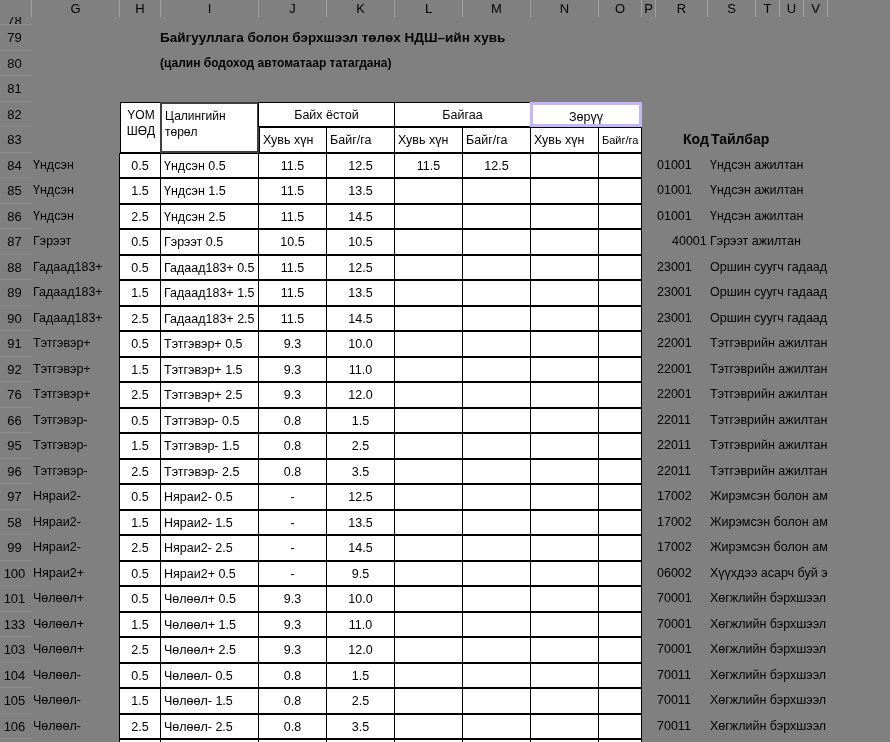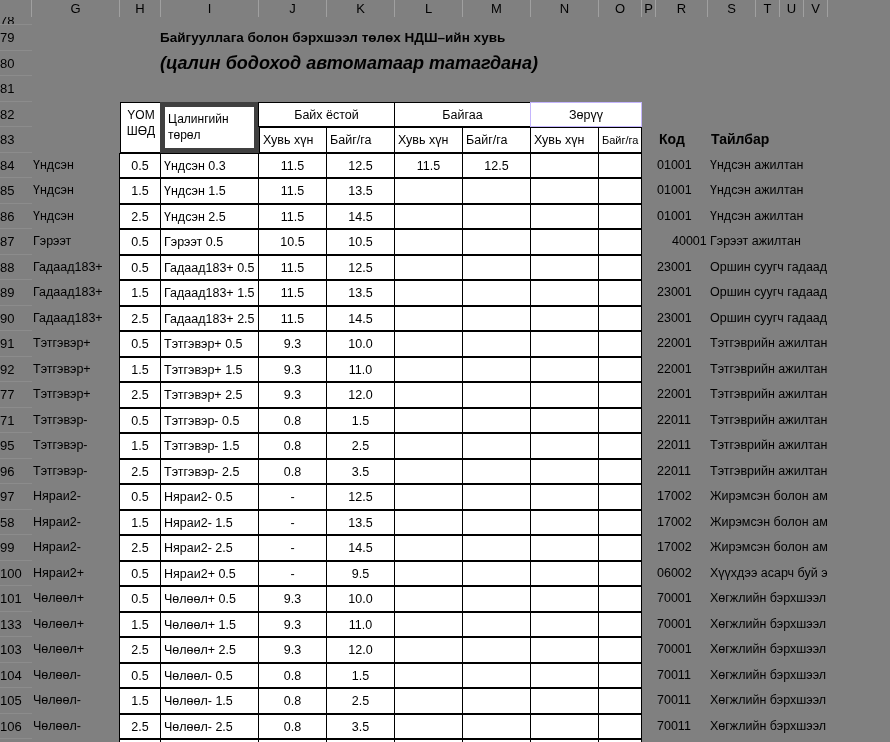--- a/index.html
+++ b/index.html
@@ -52,21 +52,21 @@
   
   .rowhdr-col {
     position: absolute;
     left: 0;
     top: 17px;
     width: 32px;
   }
   .rowhdr {
     height: 25.5px;
     line-height: 25.5px;
-    text-align: left;
+    text-align: center;
     padding-right: 3px;
     font-size: 13px;
     box-sizing: border-box;
     background: #808080;
     border-bottom: 1px solid #8c8c8c;
   }
   .rowhdr.partial {
     height: 8px;
     line-height: 8px;
     overflow: hidden;
@@ -108,22 +108,21 @@
   .c-center { text-align: center; }
   .c-left { text-align: left; }
   .bold { font-weight: bold; }
 
   .title-text {
     font-weight: bold;
     font-size: 13.5px;
   }
   .sub-text {
     font-weight: bold;
-    font-size: 18px;
-    font-style: italic;
+    font-size: 12px;
   }
 </style>
 </head>
 <body>
 
 <div class="sheet">
 
   <div class="colhdr-row" id="colhdrs">
     <div class="corner"></div>
   <div class="colhdr" style="width: 88px;">G</div>
@@ -152,22 +151,22 @@
       <div class="rowhdr">83</div>
       <div class="rowhdr">84</div>
       <div class="rowhdr">85</div>
       <div class="rowhdr">86</div>
       <div class="rowhdr">87</div>
       <div class="rowhdr">88</div>
       <div class="rowhdr">89</div>
       <div class="rowhdr">90</div>
       <div class="rowhdr">91</div>
       <div class="rowhdr">92</div>
-      <div class="rowhdr">77</div>
-      <div class="rowhdr">71</div>
+      <div class="rowhdr">76</div>
+      <div class="rowhdr">66</div>
       <div class="rowhdr">95</div>
       <div class="rowhdr">96</div>
       <div class="rowhdr">97</div>
       <div class="rowhdr">58</div>
       <div class="rowhdr">99</div>
       <div class="rowhdr">100</div>
       <div class="rowhdr">101</div>
       <div class="rowhdr">133</div>
       <div class="rowhdr">103</div>
       <div class="rowhdr">104</div>
@@ -178,39 +177,39 @@
 
   <div class="grid" id="gridarea">
       <div class="grow" style="top: 8px;">
         <div class="cell title-text c-left" style="position: absolute; left: 125px; width: 420px;;line-height:25px">Байгууллага болон бэрхшээл төлөх НДШ–ийн хувь</div>
       </div>
       <div class="grow" style="top: 33.5px;">
         <div class="cell sub-text c-left" style="position: absolute; left: 125px; width: 420px;;line-height:25px">(цалин бодоход автоматаар татагдана)</div>
       </div>
       <div class="grow" style="top: 84.5px;">
         <div class="cell c-center" style="position: absolute; left: 88px; width: 42px;;background:#fff;border:1px solid #000;height:51px;line-height:16px;padding-top:4px;white-space:normal;font-size:12px">YOM ШӨД</div>
-        <div class="cell c-left" style="position: absolute; left: 129px; width: 99px;;background:#fff;border:5px solid #404040;height:51px;line-height:16px;padding-top:4px;white-space:normal;font-size:12px;margin-left:-1px">Цалингийн төрөл</div>
+        <div class="cell c-left" style="position: absolute; left: 129px; width: 99px;;background:#fff;border:2px solid #404040;height:51px;line-height:16px;padding-top:4px;white-space:normal;font-size:12px;margin-left:-1px">Цалингийн төрөл</div>
         <div class="cell c-center" style="position: absolute; left: 227px; width: 137px;;background:#fff;border:1px solid #000;height:25.5px;line-height:24px;margin-left:-1px">Байх ёстой</div>
         <div class="cell c-center" style="position: absolute; left: 363px; width: 137px;;background:#fff;border:1px solid #000;height:25.5px;line-height:24px;margin-left:-1px">Байгаа</div>
-        <div class="cell c-center" style="position: absolute; left: 499px; width: 112px;;background:#fff;border:1px solid #c4b5fd;height:25.5px;line-height:24px;margin-left:-1px">Зөрүү</div>
+        <div class="cell c-center" style="position: absolute; left: 499px; width: 112px;;background:#fff;border:3px solid #c4b5fd;height:25.5px;line-height:24px;margin-left:-1px">Зөрүү</div>
       </div>
       <div class="grow" style="top: 110px;">
         <div class="cell c-left" style="position: absolute; left: 227px; width: 69px;;background:#fff;border:1px solid #000;height:25.5px;line-height:24px">Хувь хүн</div>
         <div class="cell c-left" style="position: absolute; left: 295px; width: 69px;;background:#fff;border:1px solid #000;height:25.5px;line-height:24px;margin-left:-1px">Байг/га</div>
         <div class="cell c-left" style="position: absolute; left: 363px; width: 69px;;background:#fff;border:1px solid #000;height:25.5px;line-height:24px;margin-left:-1px">Хувь хүн</div>
         <div class="cell c-left" style="position: absolute; left: 431px; width: 69px;;background:#fff;border:1px solid #000;height:25.5px;line-height:24px;margin-left:-1px">Байг/га</div>
         <div class="cell c-left" style="position: absolute; left: 499px; width: 69px;;background:#fff;border:1px solid #000;height:25.5px;line-height:24px;margin-left:-1px">Хувь хүн</div>
         <div class="cell c-left" style="position: absolute; left: 567px; width: 44px;;background:#fff;border:1px solid #000;height:25.5px;line-height:24px;margin-left:-1px;font-size:11px">Байг/га</div>
-        <div class="cell c-left bold" style="position: absolute; left: 624px; width: 62px;;font-size:14px;line-height:25px">Код</div>
+        <div class="cell c-left bold" style="position: absolute; left: 648px; width: 62px;;font-size:14px;line-height:25px">Код</div>
         <div class="cell c-left bold" style="position: absolute; left: 676px; width: 160px;;font-size:14px;line-height:25px">Тайлбар</div>
       </div>
       <div class="grow" style="top: 135.5px;">
         <div class="cell c-left" style="position: absolute; left: -2px; width: 88px;;line-height:25px">Үндсэн</div>
         <div class="cell c-center white bord" style="position: absolute; left: 88px; width: 42px;">0.5</div>
-        <div class="cell c-left white bord" style="position: absolute; left: 129px; width: 99px;">Үндсэн 0.3</div>
+        <div class="cell c-left white bord" style="position: absolute; left: 129px; width: 99px;">Үндсэн 0.5</div>
         <div class="cell c-center white bord" style="position: absolute; left: 227px; width: 69px;">11.5</div>
         <div class="cell c-center white bord" style="position: absolute; left: 295px; width: 69px;">12.5</div>
         <div class="cell c-center white bord" style="position: absolute; left: 363px; width: 69px;">11.5</div>
         <div class="cell c-center white bord" style="position: absolute; left: 431px; width: 69px;">12.5</div>
         <div class="cell c-center white bord" style="position: absolute; left: 499px; width: 69px;"></div>
         <div class="cell c-center white bord" style="position: absolute; left: 567px; width: 44px;"></div>
         <div class="cell c-left" style="position: absolute; left: 622px; width: 64px;;line-height:25px">01001</div>
         <div class="cell c-left" style="position: absolute; left: 675px; width: 200px;;line-height:25px">Үндсэн ажилтан</div>
       </div>
       <div class="grow" style="top: 161px;">

